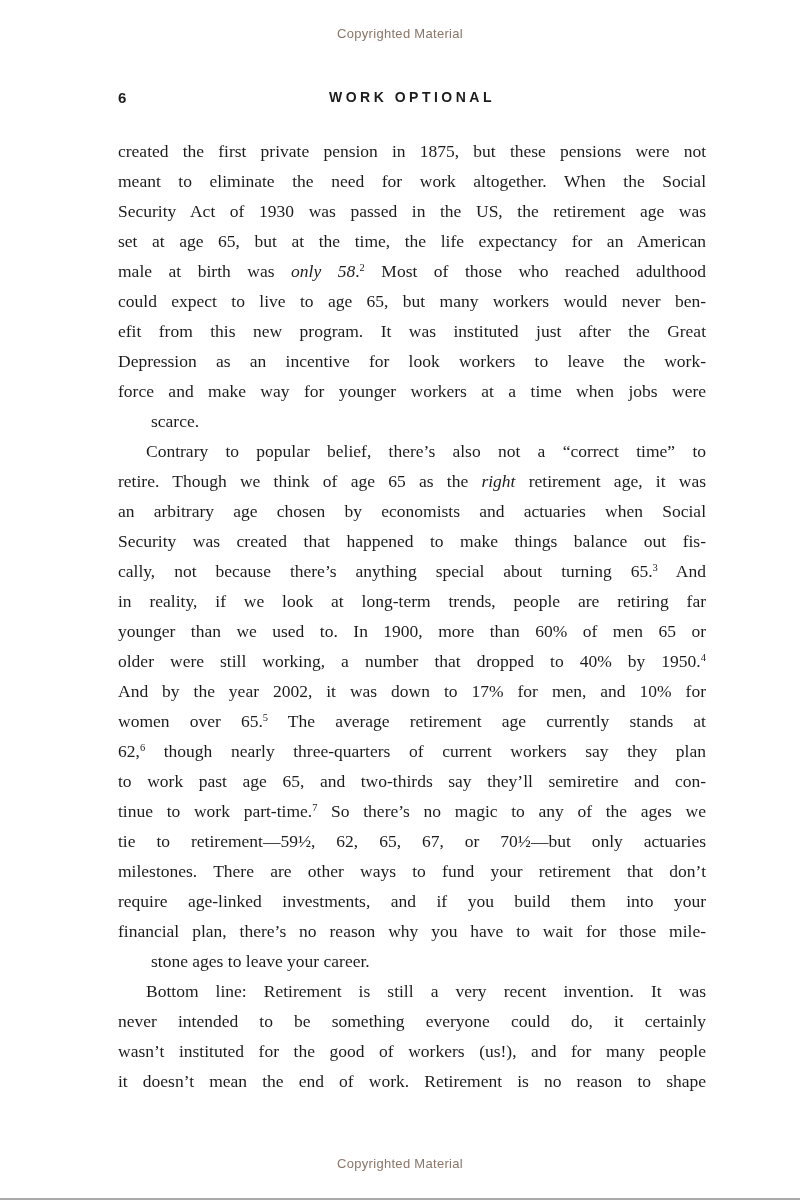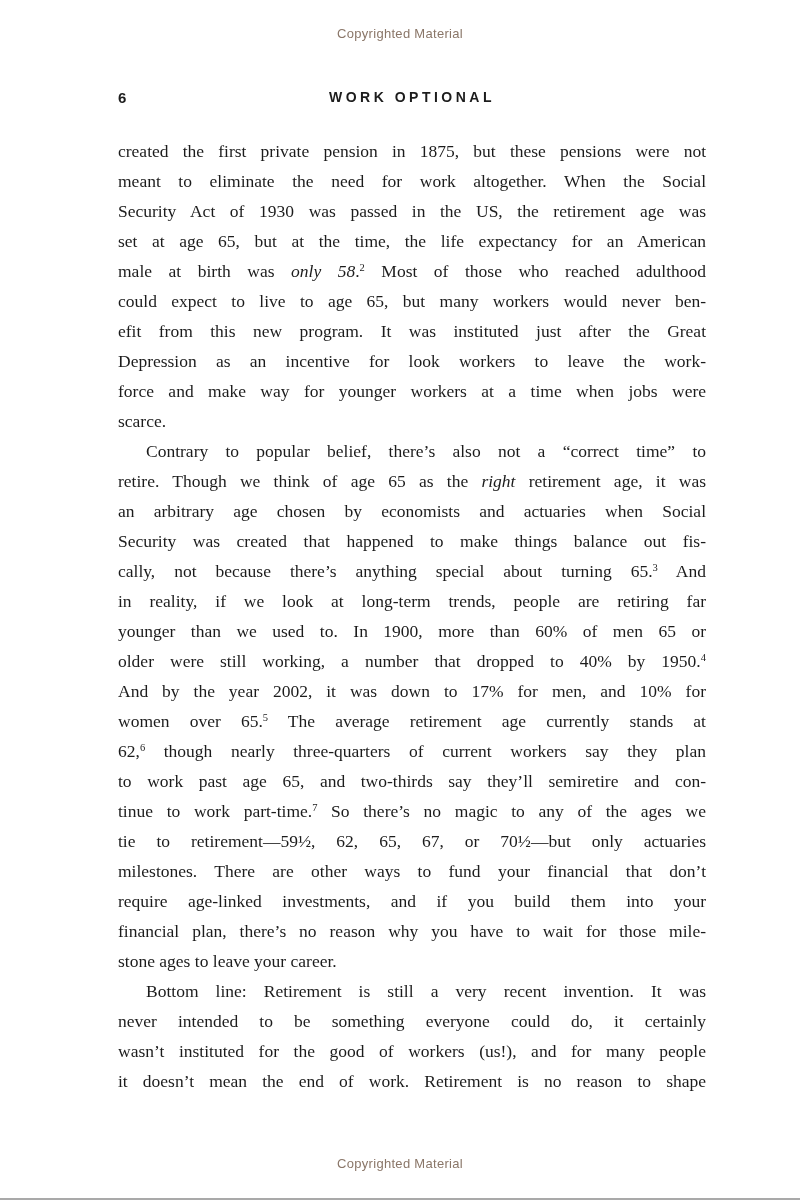--- a/index.html
+++ b/index.html
@@ -60,21 +60,21 @@
     width: 588px;
     font-size: 17.5px;
     line-height: 30px;
   }
   .paragraph { margin: 0; }
   .line {
     text-align: justify;
     text-align-last: justify;
     white-space: normal;
   }
-  .line.last { text-align-last: left; }
+  .line.last { text-align-last: left; margin-left: 33px; }
   .line.indent { padding-left: 28px; }
   .line i { }
   .line sup {
     font-size: 0.6em;
     line-height: 0;
     vertical-align: 6px;
   }
 
   .page-edge-line {
     position: absolute;
@@ -118,21 +118,21 @@
         <div class="line">cally, not because there’s anything special about turning 65.<sup>3</sup> And</div>
         <div class="line">in reality, if we look at long-term trends, people are retiring far</div>
         <div class="line">younger than we used to. In 1900, more than 60% of men 65 or</div>
         <div class="line">older were still working, a number that dropped to 40% by 1950.<sup>4</sup></div>
         <div class="line">And by the year 2002, it was down to 17% for men, and 10% for</div>
         <div class="line">women over 65.<sup>5</sup> The average retirement age currently stands at</div>
         <div class="line">62,<sup>6</sup> though nearly three-quarters of current workers say they plan</div>
         <div class="line">to work past age 65, and two-thirds say they’ll semiretire and con-</div>
         <div class="line">tinue to work part-time.<sup>7</sup> So there’s no magic to any of the ages we</div>
         <div class="line">tie to retirement—59½, 62, 65, 67, or 70½—but only actuaries</div>
-        <div class="line">milestones. There are other ways to fund your financial that don’t</div>
+        <div class="line">milestones. There are other ways to fund your retirement that don’t</div>
         <div class="line">require age-linked investments, and if you build them into your</div>
         <div class="line">financial plan, there’s no reason why you have to wait for those mile-</div>
         <div class="line last">stone ages to leave your career.</div>
       </div>
       <div class="paragraph">
         <div class="line indent">Bottom line: Retirement is still a very recent invention. It was</div>
         <div class="line">never intended to be something everyone could do, it certainly</div>
         <div class="line">wasn’t instituted for the good of workers (us!), and for many people</div>
         <div class="line">it doesn’t mean the end of work. Retirement is no reason to shape</div>
       </div>

